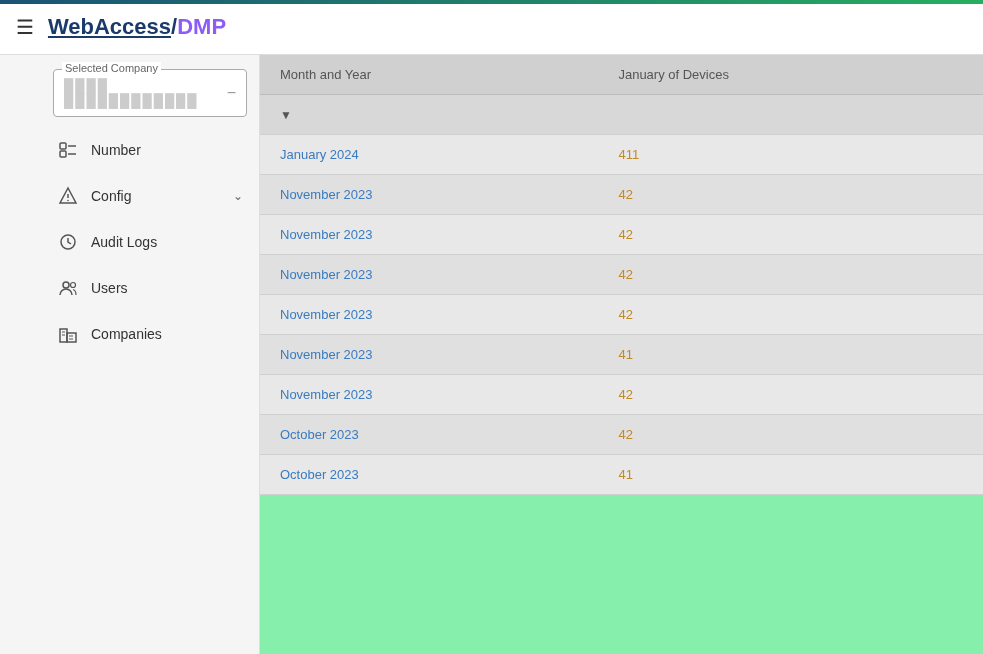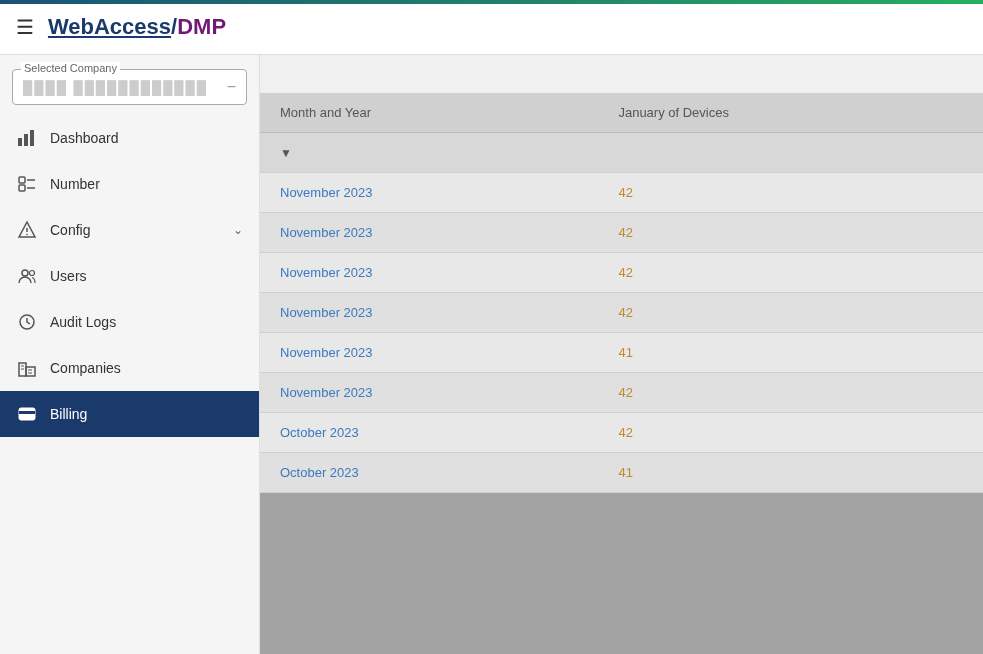--- a/index.html
+++ b/index.html
@@ -27,38 +27,39 @@
       cursor: pointer;
       margin-right: 14px;
       color: #333;
     }
     .logo {
       font-size: 22px;
       font-weight: bold;
     }
     .logo-web { color: #1a3a6b; text-decoration: underline; }
     .logo-slash { color: #1a3a6b; }
-    .logo-dmp { color: #701a75; }
+    .logo-dmp { color: #8b5cf6; }
 
     
     .main-layout {
       display: flex;
       flex: 1;
       overflow: hidden;
     }
 
     
     .sidebar {
       width: 260px;
       background: #f5f5f5;
       border-right: 1px solid #ddd;
       display: flex;
       flex-direction: column;
       overflow-y: auto;
       flex-shrink: 0;
+      padding-left: 41px;
     }
 
     .company-selector {
       margin: 14px 12px 10px 12px;
       border: 1px solid #aaa;
       border-radius: 4px;
       padding: 8px 10px;
       position: relative;
       background: #fff;
     }
@@ -120,24 +121,23 @@
       flex: 1;
     }
     .nav-arrow {
       font-size: 12px;
       color: #666;
     }
 
     
     .content {
       flex: 1;
-      background: #a3a3a3;
+      background: #86efac;
       overflow: auto;
       padding: 0;
-      margin-top: 38px;
     }
 
     
     .table-container {
       background: #d8d8d8;
       padding: 0;
     }
 
     .data-table {
       width: 100%;
@@ -200,30 +200,20 @@
     <div class="company-selector">
       <span class="company-label">Selected Company</span>
       <div class="company-value">
         <span class="company-value-text">████ ████████████</span>
         <span class="company-clear">−</span>
       </div>
     </div>
 
     <nav>
 
-      <div class="nav-item">
-        <span class="nav-icon">
-          <svg width="20" height="20" viewBox="0 0 20 20" fill="none">
-            <rect x="1" y="10" width="4" height="8" fill="#555"></rect>
-            <rect x="7" y="6" width="4" height="12" fill="#555"></rect>
-            <rect x="13" y="2" width="4" height="16" fill="#555"></rect>
-          </svg>
-        </span>
-        <span class="nav-label">Dashboard</span>
-      </div>
 
       <div class="nav-item">
         <span class="nav-icon">
           <svg width="20" height="20" viewBox="0 0 20 20" fill="none">
             <rect x="2" y="3" width="6" height="6" rx="1" stroke="#555" stroke-width="1.5" fill="none"></rect>
             <rect x="2" y="11" width="6" height="6" rx="1" stroke="#555" stroke-width="1.5" fill="none"></rect>
             <line x1="10" y1="6" x2="18" y2="6" stroke="#555" stroke-width="1.5"></line>
             <line x1="10" y1="14" x2="18" y2="14" stroke="#555" stroke-width="1.5"></line>
           </svg>
         </span>
@@ -239,62 +229,53 @@
             <circle cx="10" cy="14.5" r="0.8" fill="#555"></circle>
           </svg>
         </span>
         <span class="nav-label">Config</span>
         <span class="nav-arrow">⌄</span>
       </div>
 
       <div class="nav-item">
         <span class="nav-icon">
           <svg width="20" height="20" viewBox="0 0 20 20" fill="none">
+            <circle cx="10" cy="10" r="7" stroke="#555" stroke-width="1.5" fill="none"></circle>
+            <polyline points="10,6 10,10 13,12" stroke="#555" stroke-width="1.5" fill="none"></polyline>
+          </svg>
+        </span>
+        <span class="nav-label">Audit Logs</span>
+      </div>
+
+      <div class="nav-item">
+        <span class="nav-icon">
+          <svg width="20" height="20" viewBox="0 0 20 20" fill="none">
             <circle cx="8" cy="7" r="3" stroke="#555" stroke-width="1.5" fill="none"></circle>
             <path d="M2 17c0-3.31 2.69-6 6-6s6 2.69 6 6" stroke="#555" stroke-width="1.5" fill="none"></path>
             <circle cx="15" cy="7" r="2.5" stroke="#555" stroke-width="1.2" fill="none"></circle>
             <path d="M18 17c0-2.76-1.34-5-3-5.5" stroke="#555" stroke-width="1.2" fill="none"></path>
           </svg>
         </span>
         <span class="nav-label">Users</span>
-      </div>
-
-      <div class="nav-item">
-        <span class="nav-icon">
-          <svg width="20" height="20" viewBox="0 0 20 20" fill="none">
-            <circle cx="10" cy="10" r="7" stroke="#555" stroke-width="1.5" fill="none"></circle>
-            <polyline points="10,6 10,10 13,12" stroke="#555" stroke-width="1.5" fill="none"></polyline>
-          </svg>
-        </span>
-        <span class="nav-label">Audit Logs</span>
       </div>
 
       <div class="nav-item">
         <span class="nav-icon">
           <svg width="20" height="20" viewBox="0 0 20 20" fill="none">
             <rect x="2" y="5" width="7" height="13" stroke="#555" stroke-width="1.5" fill="none"></rect>
             <rect x="9" y="9" width="9" height="9" stroke="#555" stroke-width="1.5" fill="none"></rect>
             <line x1="4" y1="8" x2="7" y2="8" stroke="#555" stroke-width="1"></line>
             <line x1="4" y1="11" x2="7" y2="11" stroke="#555" stroke-width="1"></line>
             <line x1="11" y1="12" x2="15" y2="12" stroke="#555" stroke-width="1"></line>
             <line x1="11" y1="15" x2="15" y2="15" stroke="#555" stroke-width="1"></line>
           </svg>
         </span>
         <span class="nav-label">Companies</span>
       </div>
 
-      <div class="nav-item active">
-        <span class="nav-icon">
-          <svg width="20" height="20" viewBox="0 0 20 20" fill="none">
-            <rect x="2" y="4" width="16" height="12" rx="2" fill="white" stroke="white" stroke-width="1"></rect>
-            <rect x="2" y="7" width="16" height="3" fill="#1a3a6b"></rect>
-          </svg>
-        </span>
-        <span class="nav-label">Billing</span>
-      </div>
 
     </nav>
   </div>
 
   <div class="content">
     <div class="table-container">
       <table class="data-table">
         <thead>
           <tr>
             <th>Month and Year</th>
@@ -302,20 +283,24 @@
           </tr>
         </thead>
         <tbody id="table-body">
 
         <tr class="dropdown-row">
     <td colspan="2">
       <span class="dropdown-arrow">▼</span>
     </td>
   </tr>
             <tr>
+      <td>January 2024</td>
+      <td class="number-col">411</td>
+    </tr>
+            <tr>
       <td>November 2023</td>
       <td class="number-col">42</td>
     </tr>
             <tr>
       <td>November 2023</td>
       <td class="number-col">42</td>
     </tr>
             <tr>
       <td>November 2023</td>
       <td class="number-col">42</td>

